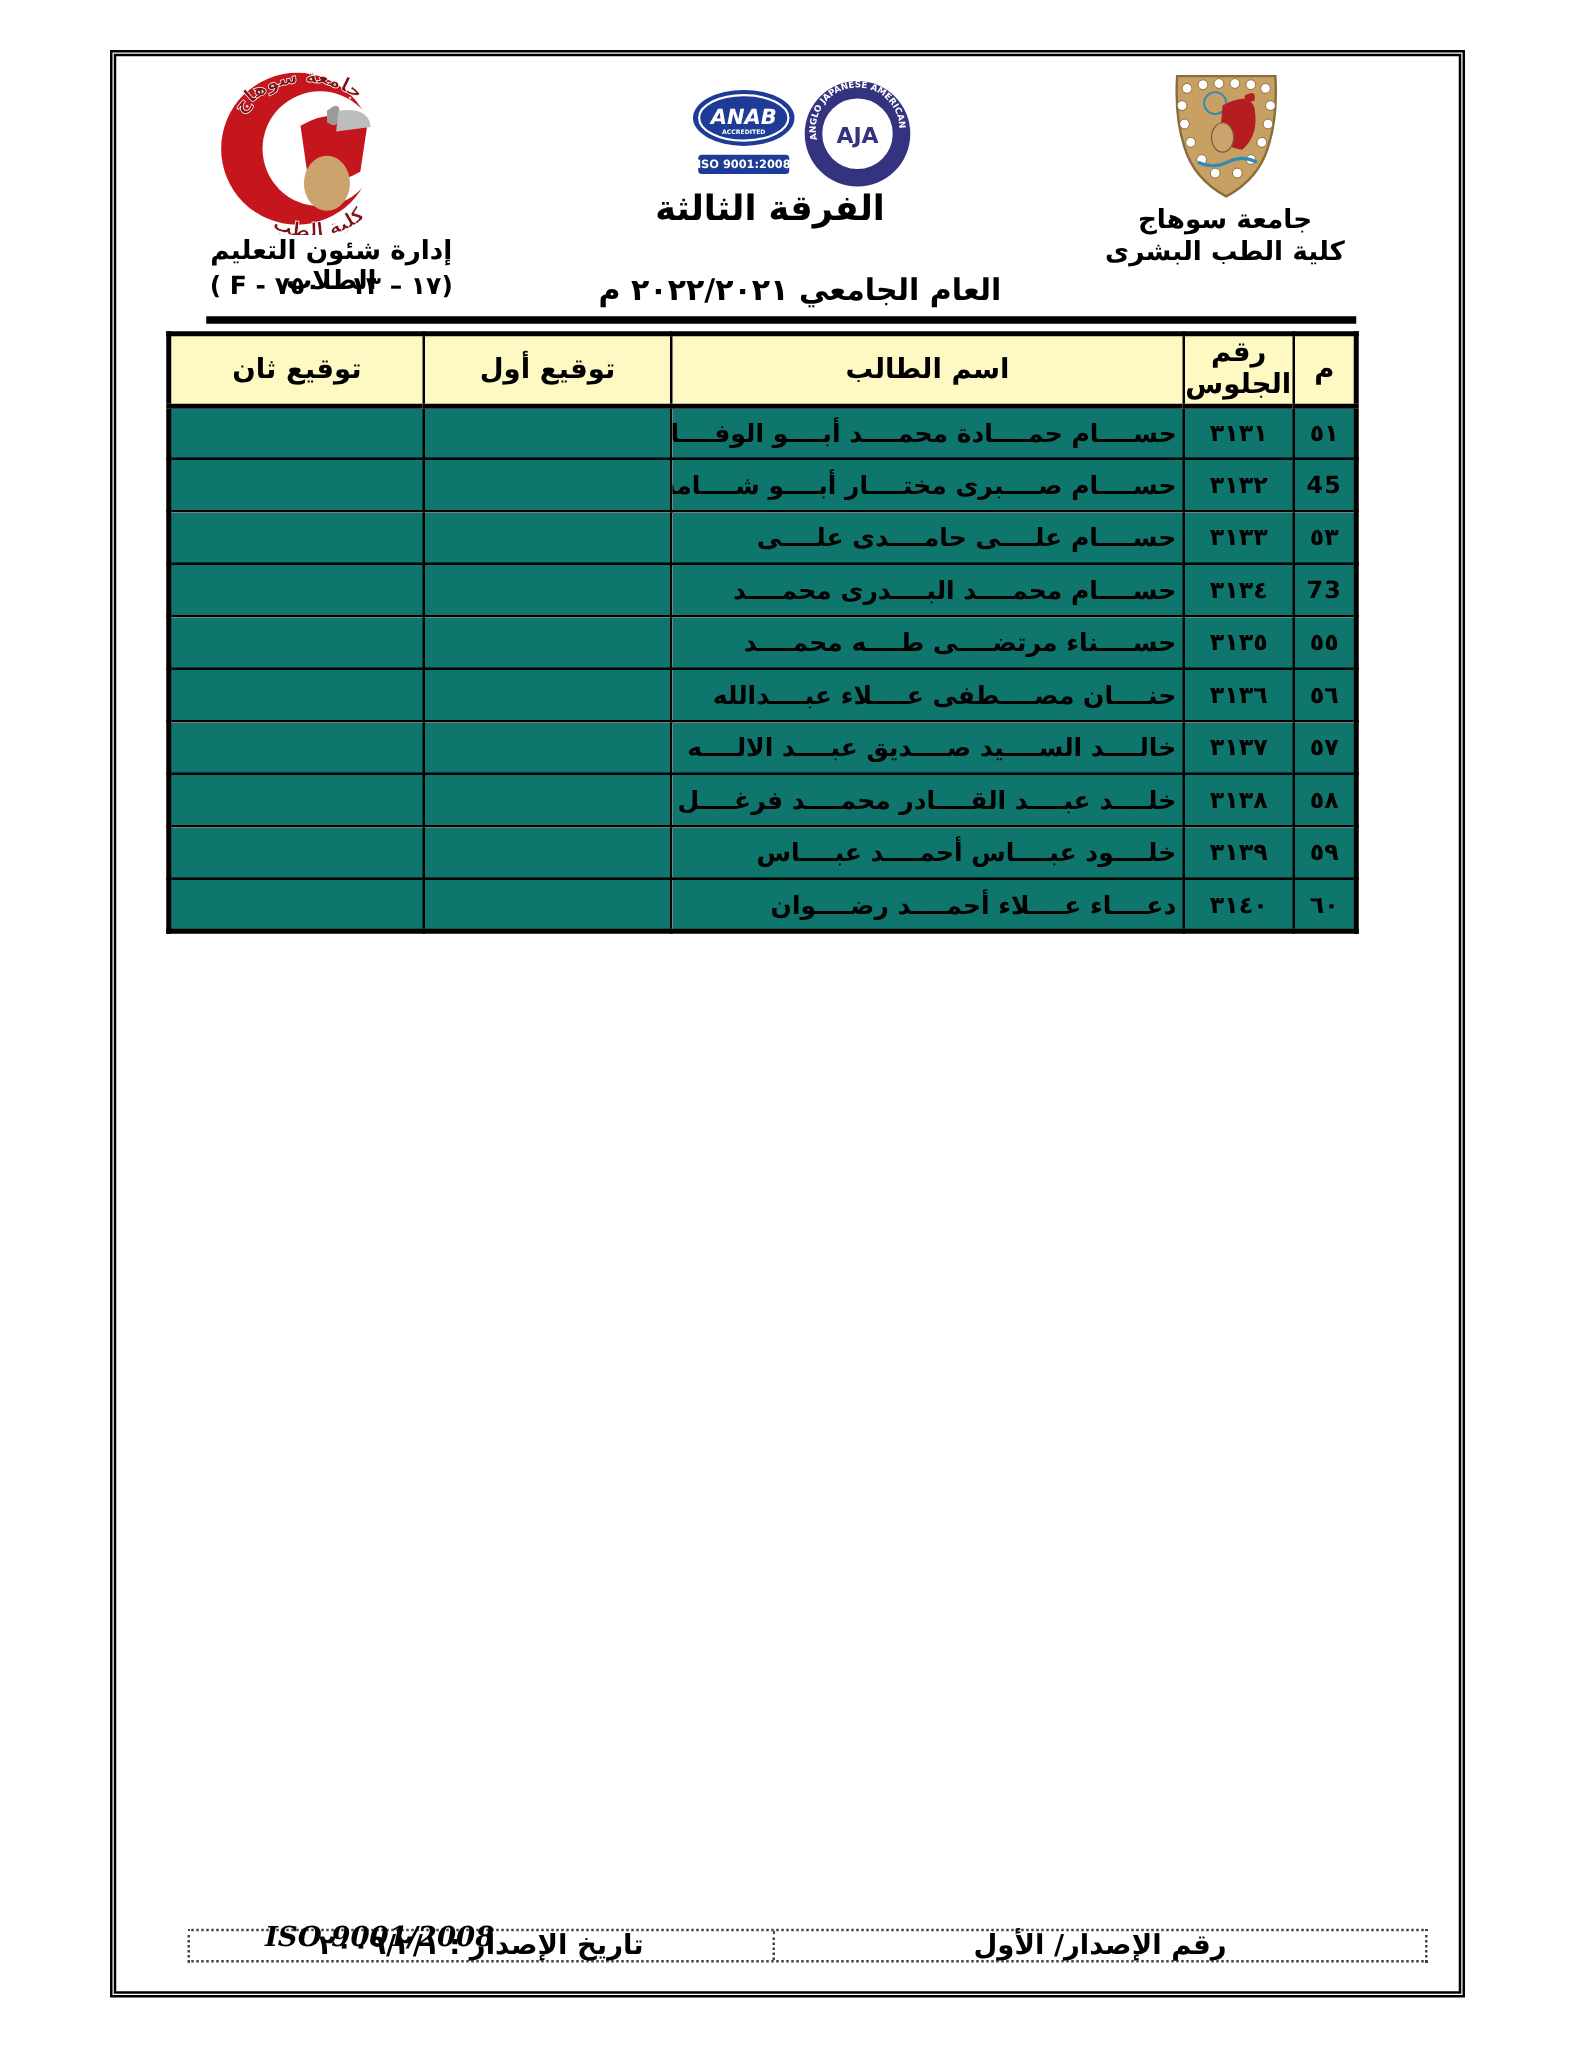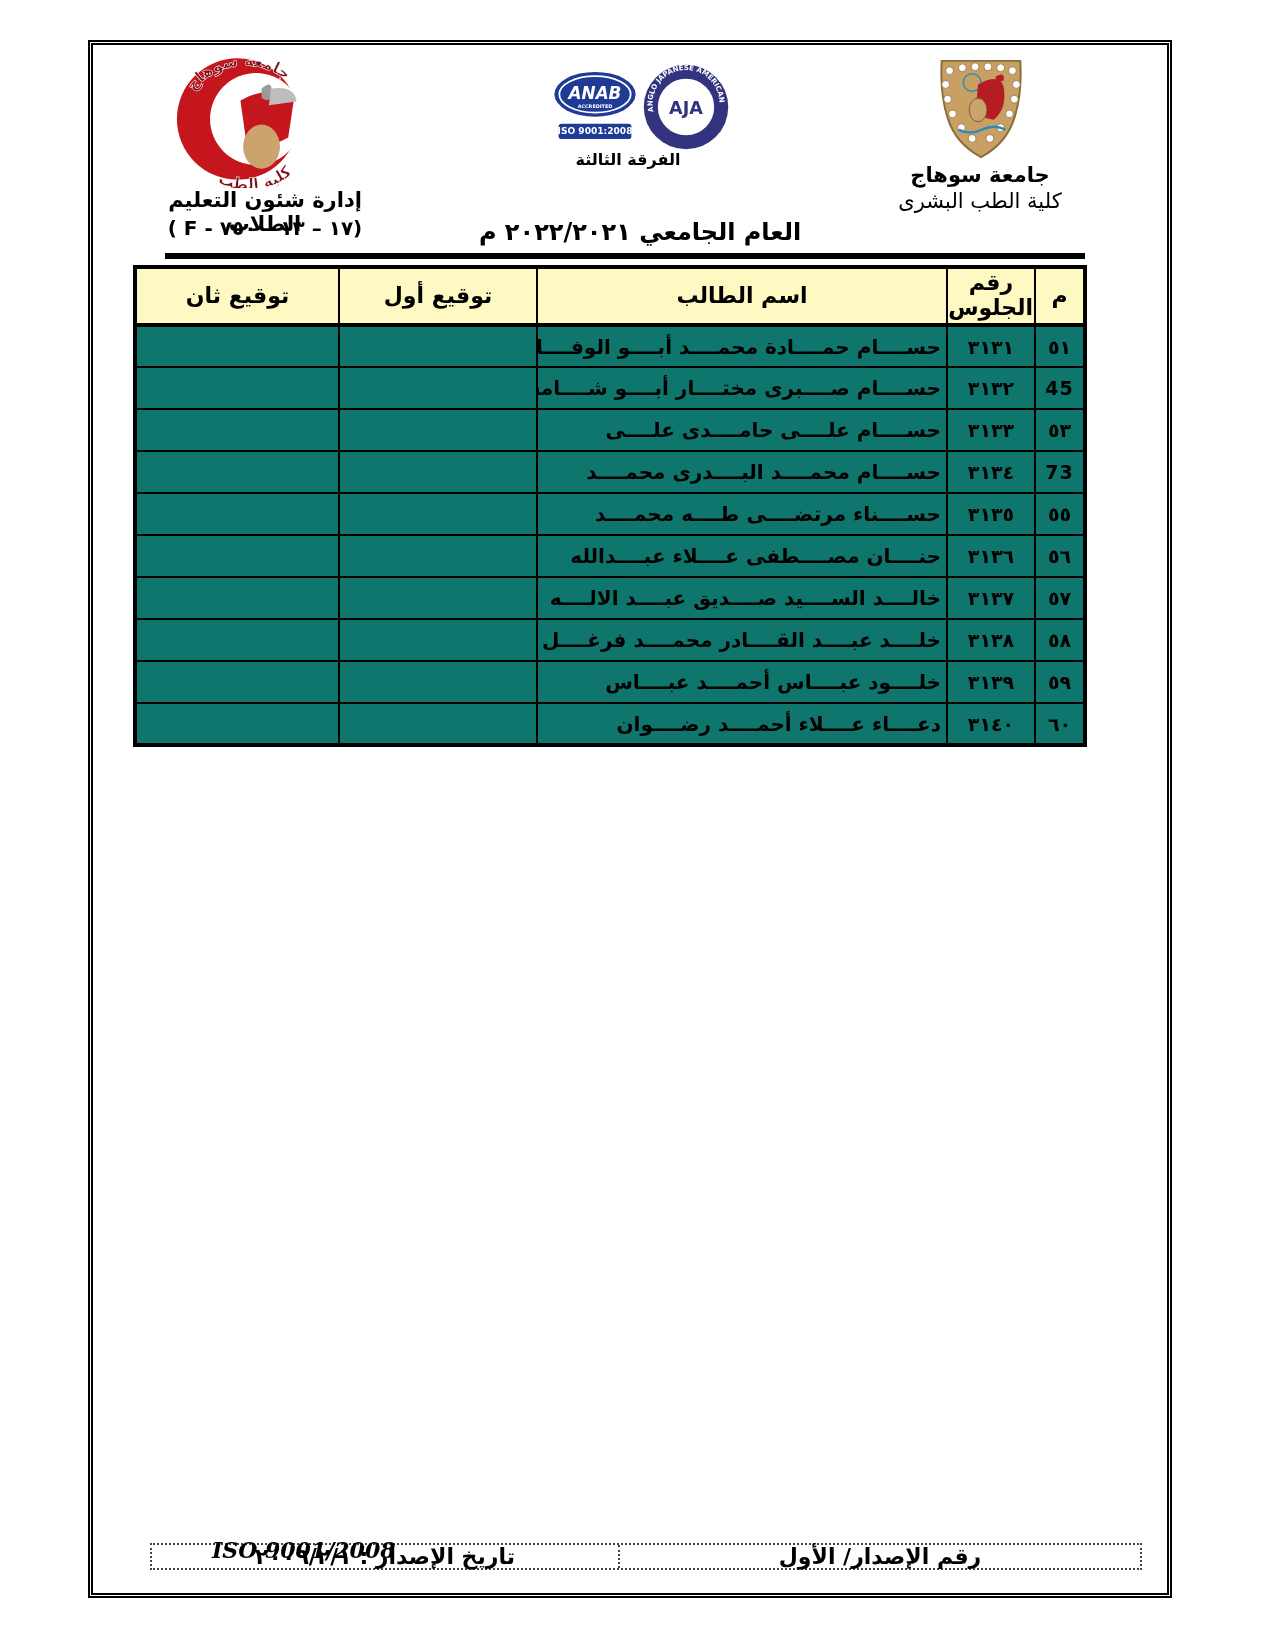--- a/index.html
+++ b/index.html
@@ -15,29 +15,29 @@
     border:5px double #000;box-sizing:border-box;
   }
   
   .hdr-left-logo{position:absolute;left:150px;top:50px;width:190px;height:138px;}
   .hdr-dept{position:absolute;left:140px;top:188px;width:250px;text-align:center;
     font-size:21px;font-weight:bold;direction:rtl;}
   .hdr-code{position:absolute;left:140px;top:216px;width:250px;text-align:center;
     font-size:20px;font-weight:bold;direction:rtl;}
   .hdr-anab{position:absolute;left:553px;top:66px;width:84px;height:86px;}
   .hdr-aja{position:absolute;left:642px;top:62px;width:88px;height:90px;}
-  .hdr-grade{position:absolute;left:448px;top:150px;width:360px;text-align:center;
-    font-size:16px;font-weight:bold;direction:rtl;}
+  .hdr-grade{position:absolute;left:436px;top:150px;width:360px;text-align:center;
+    font-size:28px;font-weight:bold;direction:rtl;}
   .hdr-year{position:absolute;left:430px;top:184px;width:420px;text-align:center;
     font-size:24px;font-weight:bold;direction:rtl;margin-top:34px;}
   .hdr-shield{position:absolute;left:915px;top:55px;width:132px;height:108px;}
   .hdr-univ{position:absolute;left:880px;top:162px;width:200px;text-align:center;
     font-size:21px;font-weight:bold;direction:rtl;line-height:1.25;}
   .hdr-fac{position:absolute;left:880px;top:189px;width:200px;text-align:center;
-    font-size:21px;font-weight:normal;direction:rtl;}
+    font-size:21px;font-weight:bold;direction:rtl;}
   .sep-line{position:absolute;left:165px;top:253px;width:920px;height:6px;background:#000;}
   
   table.students{
     position:absolute;left:133px;top:265px;width:950px;
     border-collapse:collapse;table-layout:fixed;direction:rtl;
     border:4px solid #000;
   }
   table.students th,table.students td{
     border:2px solid #000;box-sizing:border-box;overflow:hidden;
   }

